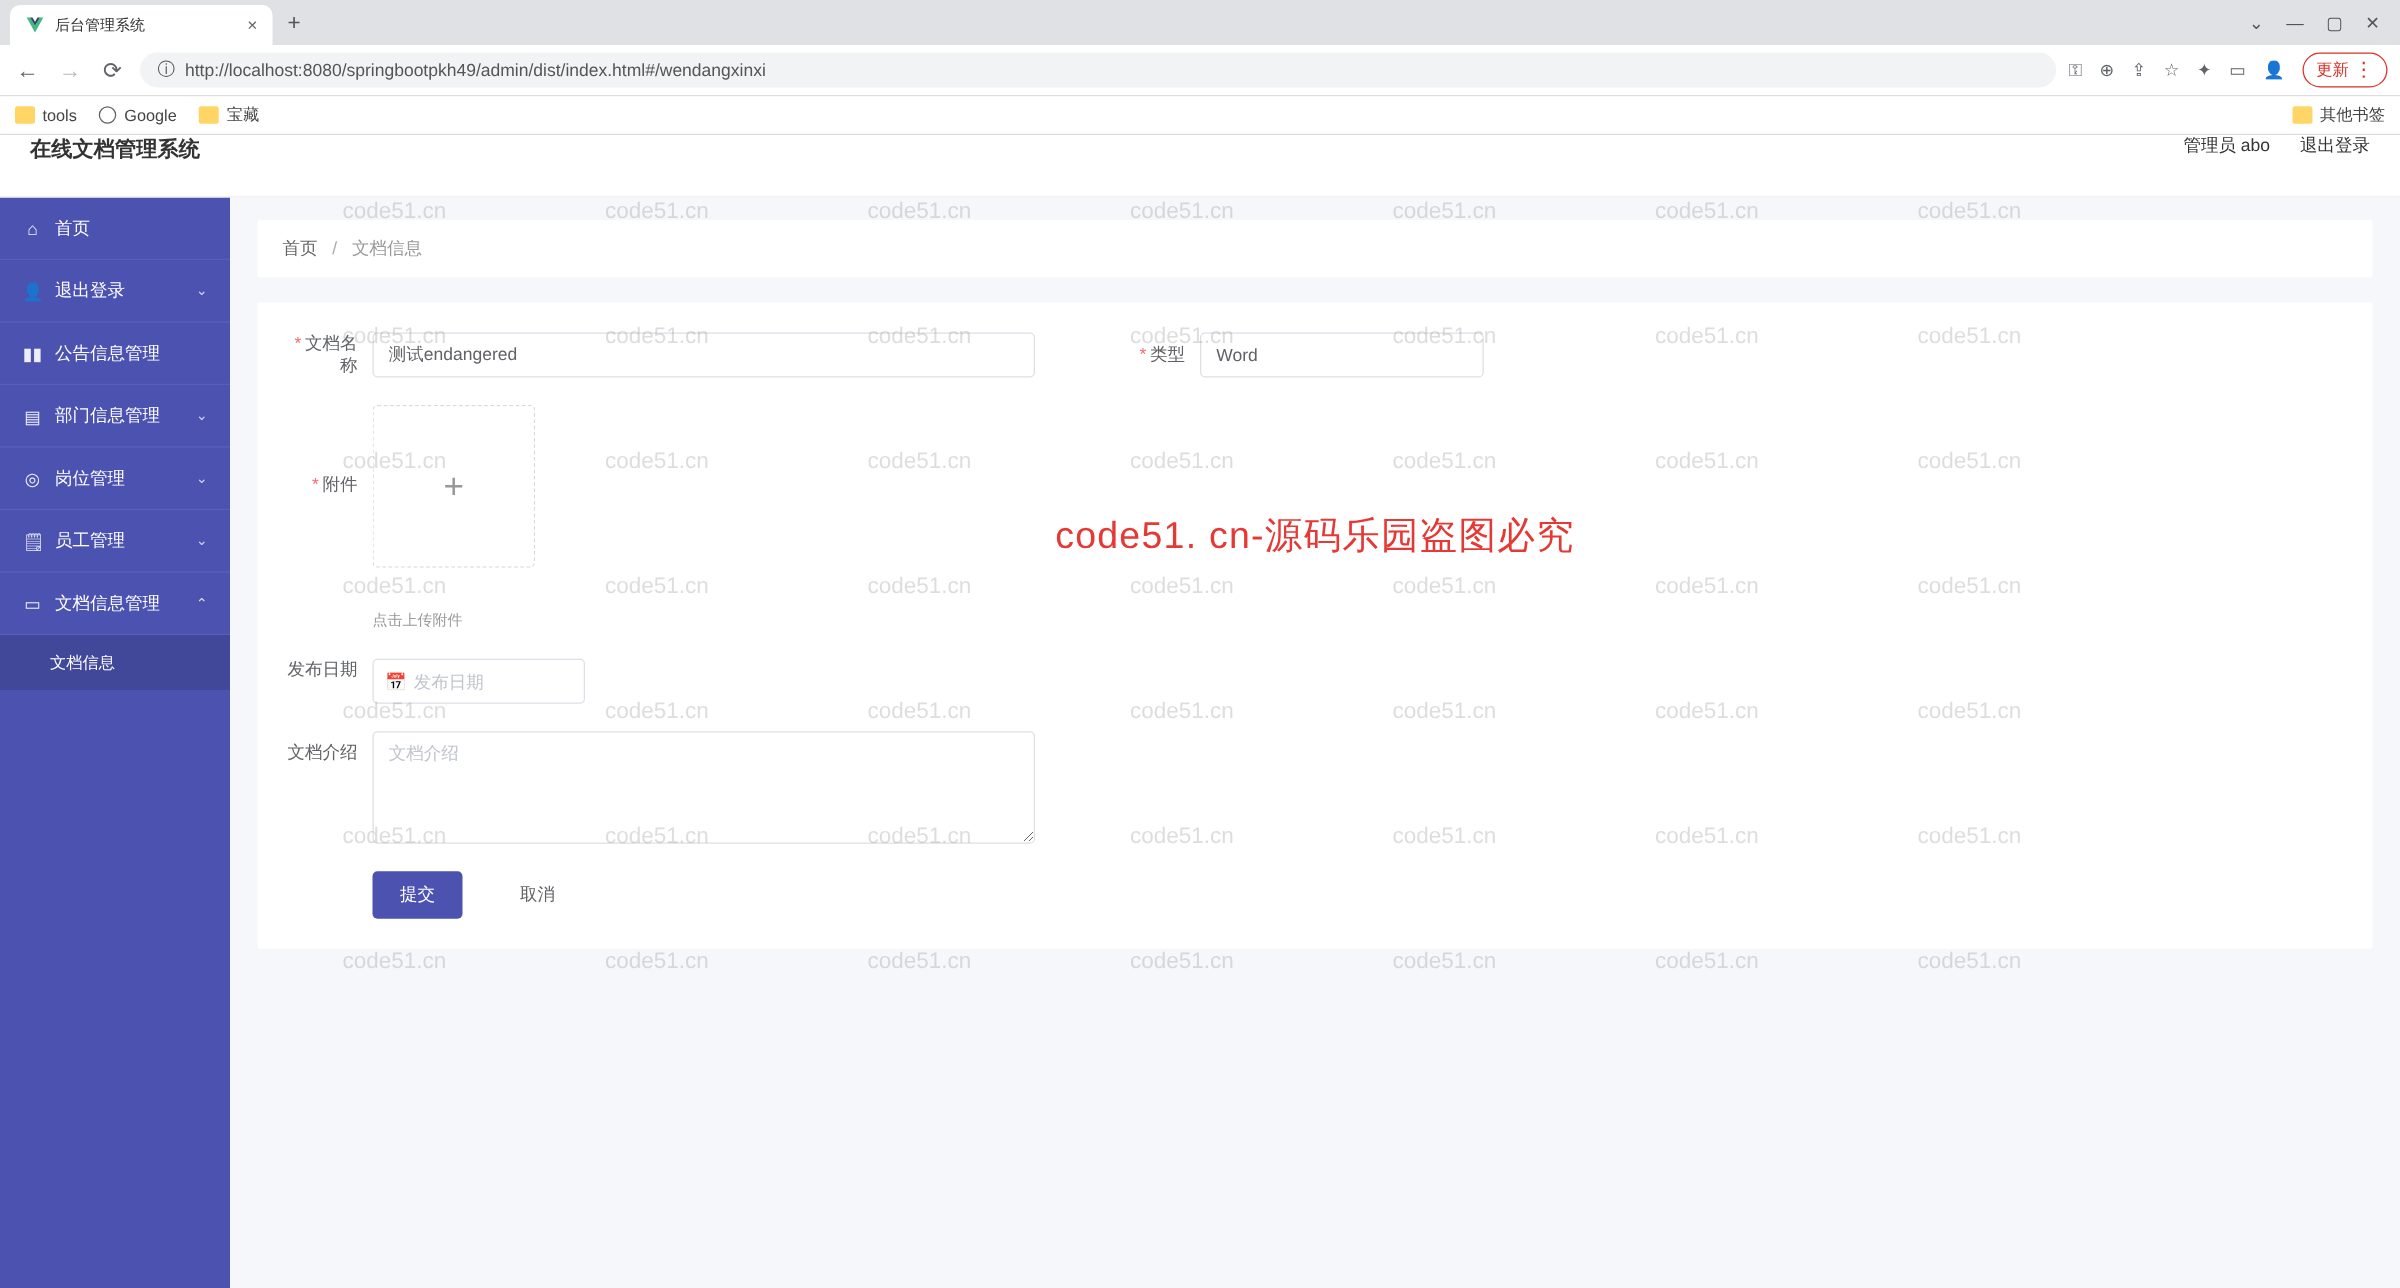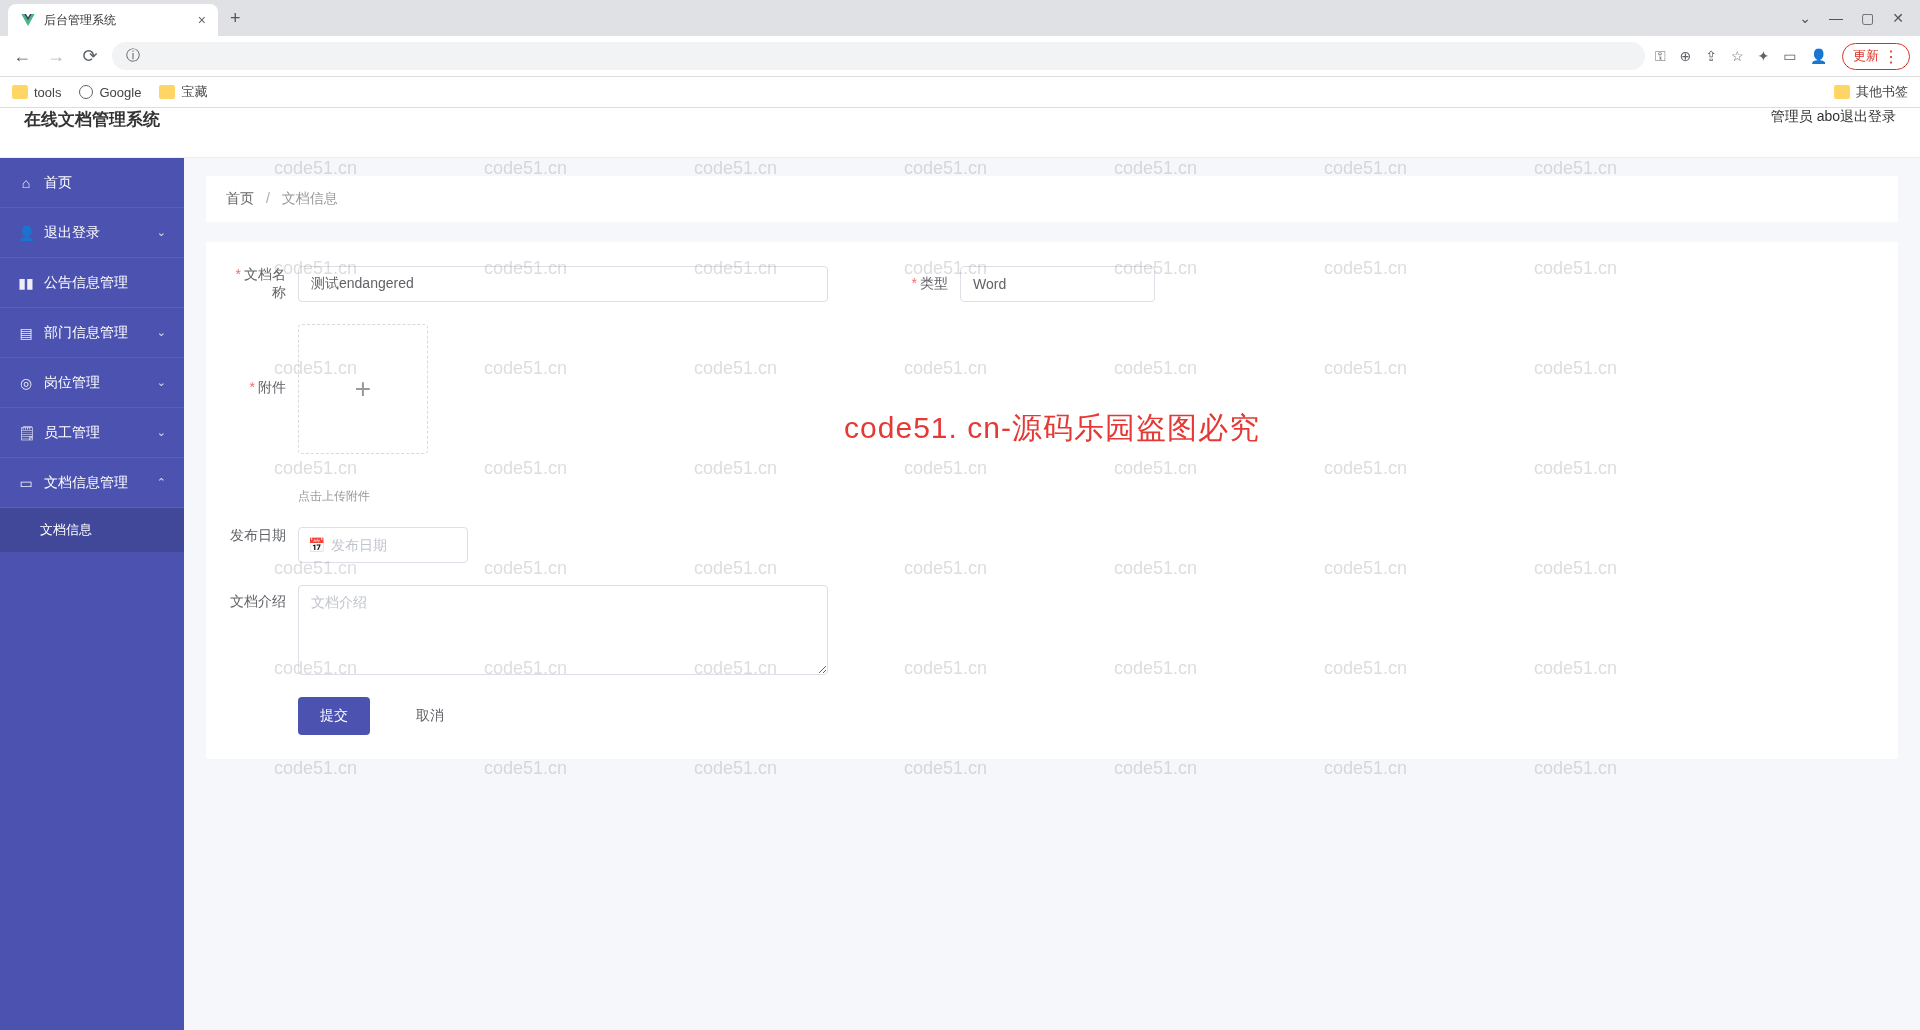--- a/index.html
+++ b/index.html
@@ -29,21 +29,21 @@
 .bookmark-bar { display: flex; align-items: center; padding: 6px 12px; background: #fff; border-bottom: 1px solid #ddd; gap: 18px; font-size: 13px; }
 .bookmark { display: flex; align-items: center; gap: 6px; cursor: pointer; color: #444; }
 .bookmark-folder { width: 16px; height: 14px; background: #ffd666; border-radius: 2px; }
 .bookmark-globe { width: 14px; height: 14px; border: 1.5px solid #5f6368; border-radius: 50%; position: relative; }
 .bookmark-right { margin-left: auto; }
 
 
 .app { display: flex; flex-direction: column; height: calc(100vh - 100px); }
 .app-header { display: flex; align-items: flex-start; background: #fff; height: 50px; padding: 0 24px; border-bottom: 1px solid #eee; }
 .app-title { font-size: 17px; font-weight: bold; }
-.header-right { margin-left: auto; display: flex; font-size: 14px; color: #333; }
+.header-right { margin-left: auto; display: flex; gap: 24px; font-size: 14px; color: #333; }
 .header-right span { cursor: pointer; }
 
 .app-body { flex: 1; display: flex; overflow: hidden; }
 
 
 .sidebar { width: 184px; background: #4b52b0; color: #fff; }
 .menu-item { display: flex; align-items: center; padding: 0 18px; height: 50px; cursor: pointer; font-size: 14px; border-bottom: 1px solid rgba(255,255,255,0.08); gap: 10px; }
 .menu-icon { width: 16px; text-align: center; opacity: 0.9; }
 .menu-arrow { margin-left: auto; font-size: 11px; opacity: 0.8; }
 .submenu-item { display: flex; align-items: center; padding: 0 18px 0 40px; height: 44px; cursor: pointer; font-size: 13px; background: rgba(0,0,0,0.12); color: #fff; }
@@ -55,21 +55,21 @@
 .breadcrumb .cur { color: #999; }
 
 .form-card { background: #fff; padding: 24px 20px; border-radius: 2px; }
 .form-row { display: flex; margin-bottom: 22px; align-items: flex-start; }
 .form-item { display: flex; align-items: center; }
 .form-label { width: 72px; text-align: right; font-size: 14px; color: #606266; padding-right: 12px; flex-shrink: 0; }
 .form-label.top { align-self: flex-start; padding-top: 8px; }
 .req::before { content: "*"; color: #f56c6c; margin-right: 3px; }
 .form-input { height: 36px; border: 1px solid #dcdfe6; border-radius: 4px; padding: 0 12px; font-size: 14px; color: #606266; outline: none; }
 .form-input.w-lg { width: 530px; }
-.form-input.w-md { width: 195px; }
+.form-input.w-md { width: 227px; }
 .form-input.w-date { width: 170px; padding-left: 32px; }
 .form-select { position: relative; }
 .date-wrap { position: relative; }
 .date-icon { position: absolute; left: 10px; top: 50%; transform: translateY(-50%); color: #c0c4cc; font-size: 14px; }
 .form-textarea { width: 530px; min-height: 90px; border: 1px solid #dcdfe6; border-radius: 4px; padding: 8px 12px; font-size: 14px; color: #606266; outline: none; resize: both; font-family: inherit; }
 
 .upload-box { width: 130px; height: 130px; border: 1px dashed #d9d9d9; border-radius: 4px; display: flex; align-items: center; justify-content: center; cursor: pointer; color: #999; font-size: 28px; font-weight: 200; }
 .upload-tip { font-size: 12px; color: #999; margin-top: 34px; }
 .upload-wrap { display: flex; flex-direction: column; }
 
@@ -104,20 +104,21 @@
       <span>▢</span>
       <span>✕</span>
     </div>
   </div>
   <div class="addr-bar">
     <span class="nav-btn">←</span>
     <span class="nav-btn disabled">→</span>
     <span class="nav-btn">⟳</span>
     <div class="url-box">
       <span>ⓘ</span>
+      <span class="url-text">http://localhost:8080/springbootpkh49/admin/dist/index.html#/wendangxinxi</span>
     </div>
     <div class="addr-icons">
       <span>⚿</span>
       <span>⊕</span>
       <span>⇪</span>
       <span>☆</span>
       <span>✦</span>
       <span>▭</span>
       <span>👤</span>
       <span class="update-btn">

